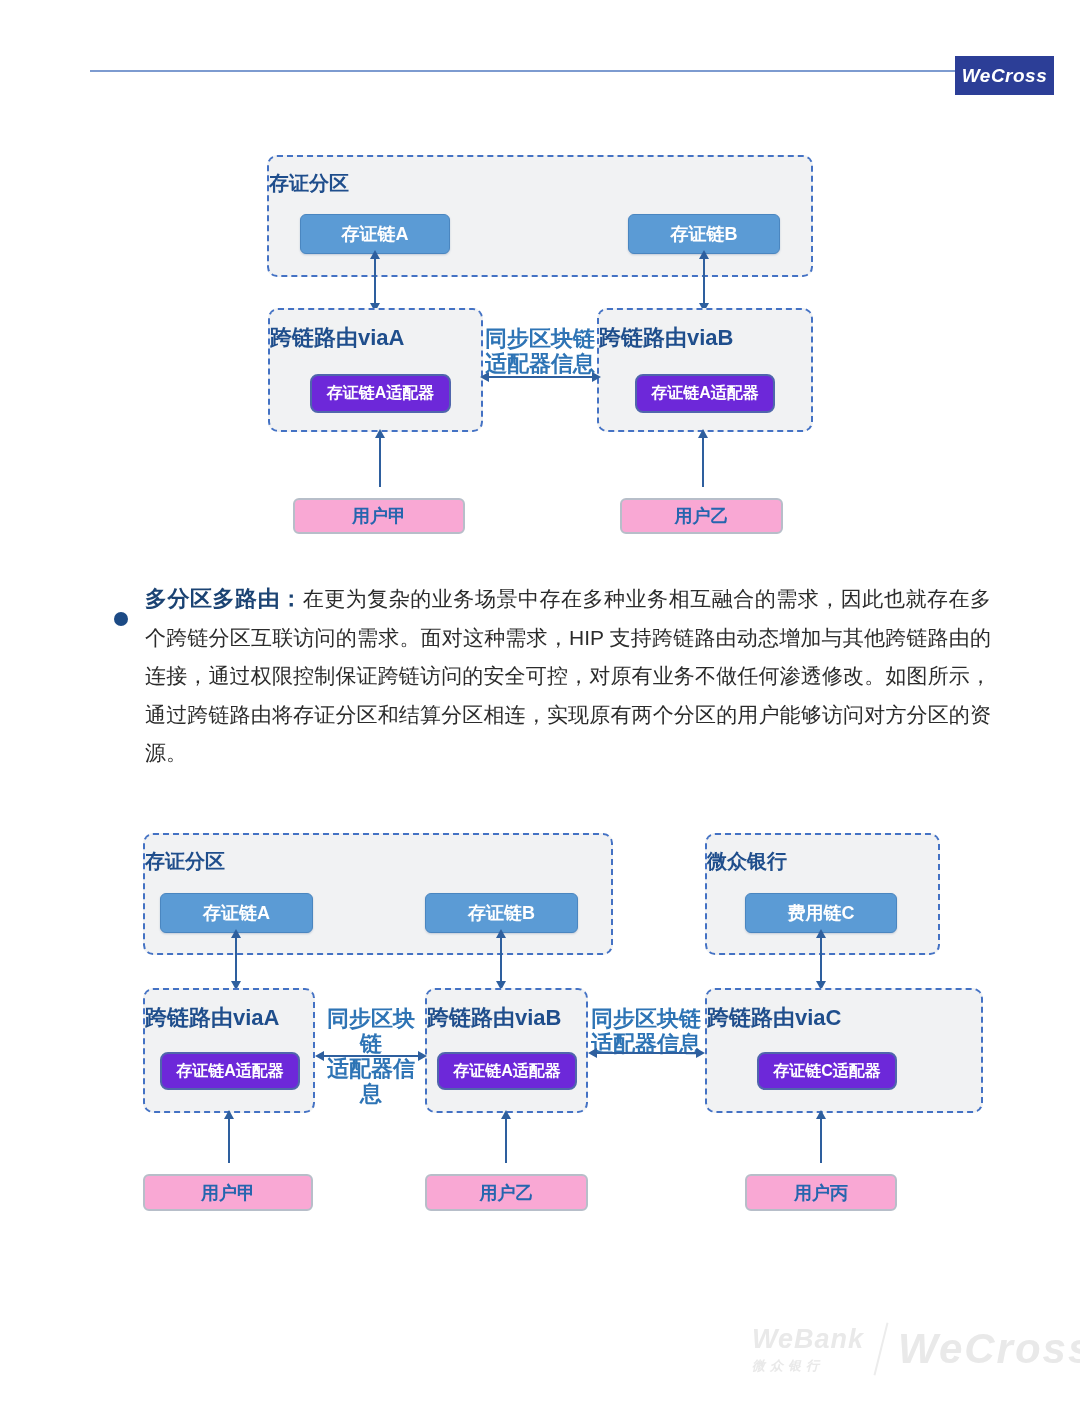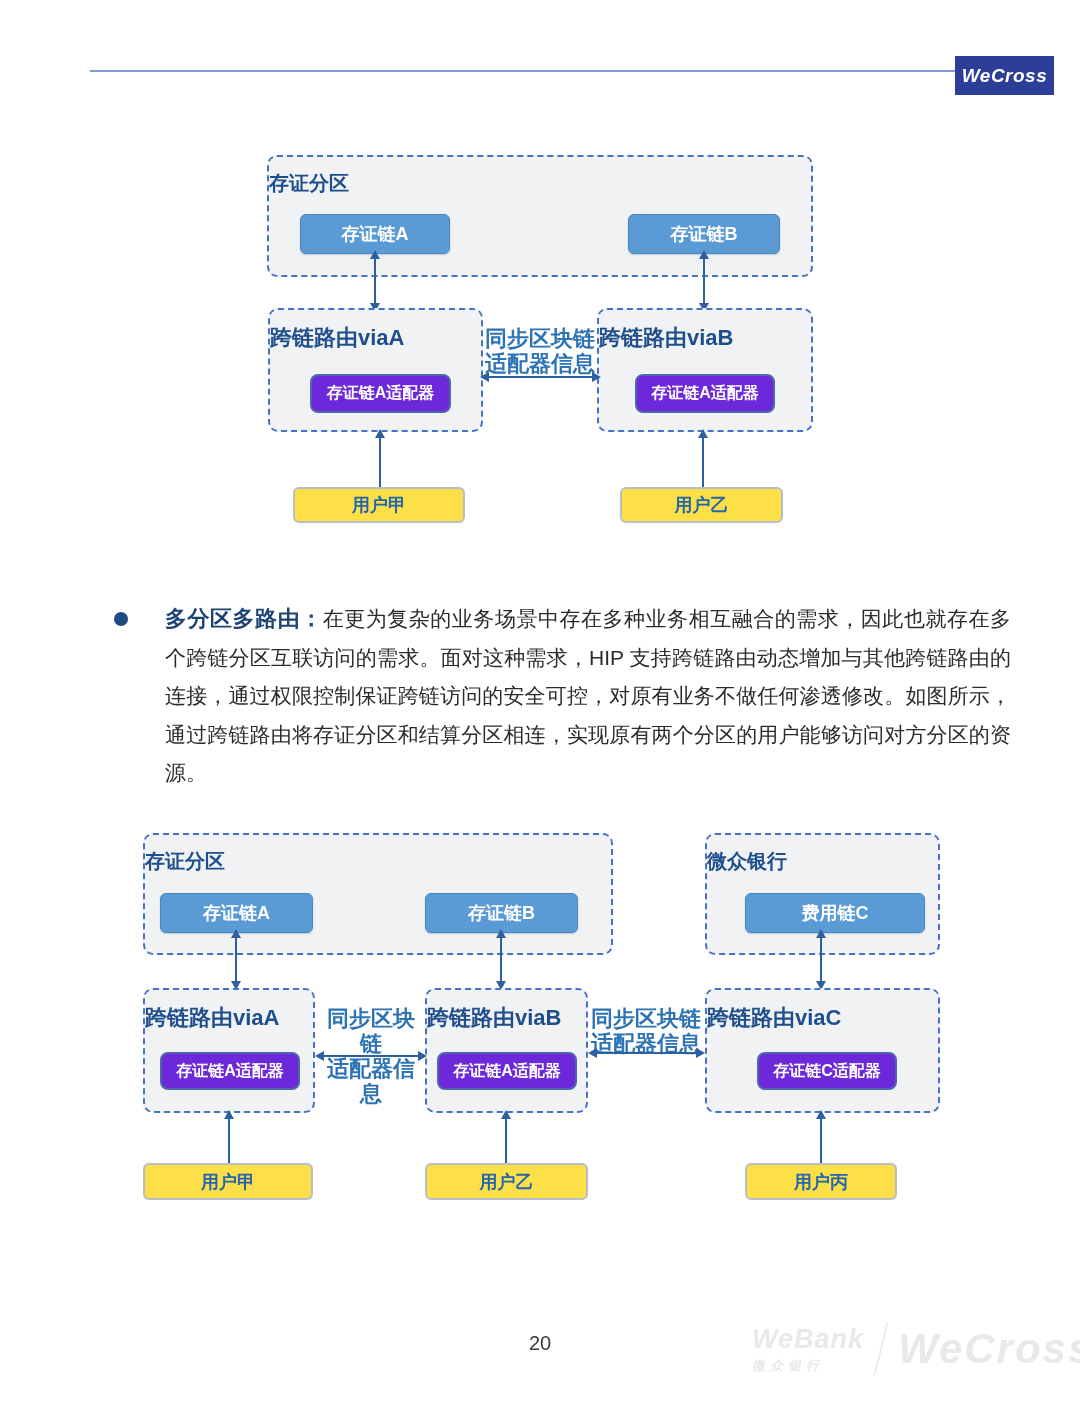--- a/index.html
+++ b/index.html
@@ -14,40 +14,40 @@
 
   
   .partition, .router { position:absolute; background:#f1f2f3; border:2px dashed #4472c4; border-radius:10px; }
   .partition-title, .router-title { text-align:left; color:#1f4e8c; font-weight:bold; font-size:20px; margin-top:13px; }
   .router-title { font-size:22px; }
   .chain { position:absolute; background:#5b9bd5; border:1px solid #4a86c0; border-radius:6px;
            color:#ffffff; font-weight:bold; font-size:18px; display:flex; align-items:center; justify-content:center;
            box-shadow:0 1px 2px rgba(60,90,140,.25); }
   .adapter { position:absolute; background:#6d28d9; border:2px solid #5066ac; border-radius:8px;
              color:#ffffff; font-weight:bold; font-size:16px; display:flex; align-items:center; justify-content:center; }
-  .user-box { position:absolute; background:#fde047; border:2px solid #b7bec9; border-radius:6px;
-              color:#2565ae; font-weight:bold; font-size:18px; display:flex; align-items:center; justify-content:center; }
+  .user-box { position:absolute; background:#f9a8d4; border:2px solid #b7bec9; border-radius:6px;
+              color:#2565ae; font-weight:bold; font-size:18px; display:flex; align-items:center; justify-content:center;margin-top:11px; }
   .sync-label { position:absolute; color:#2e74b5; font-weight:bold; font-size:22px; text-align:center; line-height:25px; }
 
   
   .varrow { position:absolute; width:2px; background:#2e5f9e; }
   .varrow.head-top::before { content:""; position:absolute; top:-8px; left:-4px; width:0; height:0;
       border-left:5px solid transparent; border-right:5px solid transparent; border-bottom:9px solid #2e5f9e; }
   .varrow.head-bottom::after { content:""; position:absolute; bottom:-8px; left:-4px; width:0; height:0;
       border-left:5px solid transparent; border-right:5px solid transparent; border-top:9px solid #2e5f9e; }
   .harrow { position:absolute; height:2px; background:#2e5f9e; }
   .harrow::before { content:""; position:absolute; left:-8px; top:-4px; width:0; height:0;
       border-top:5px solid transparent; border-bottom:5px solid transparent; border-right:9px solid #2e5f9e; }
   .harrow::after { content:""; position:absolute; right:-8px; top:-4px; width:0; height:0;
       border-top:5px solid transparent; border-bottom:5px solid transparent; border-left:9px solid #2e5f9e; }
 
   
   .bullet-dot { position:absolute; left:114px; top:612px; width:14px; height:14px; border-radius:50%; background:#1c4a85; }
-  .para { position:absolute; left:145px; top:600px; width:846px; font-size:21px; line-height:38.5px;
-          color:#2b2b2b; text-align:justify;margin-left:20px; }
+  .para { position:absolute; left:145px; top:580px; width:846px; font-size:21px; line-height:38.5px;
+          color:#2b2b2b; text-align:justify; }
   .para .heading { color:#1b4373; font-weight:bold; font-size:22px; }
 
   
   .page-number { position:absolute; left:0; top:1332px; width:100%; text-align:center; color:#3a3a3a; font-size:20px; }
   .watermark { position:absolute; left:752px; top:1322px; display:flex; align-items:center; gap:16px;
                color:#e9e9e9; font-style:italic; font-weight:bold; }
   .wm-webank-name { font-size:27px; letter-spacing:1px; }
   .wm-webank-cn { font-size:13px; letter-spacing:5px; margin-top:2px; }
   .wm-slash { width:2px; height:54px; background:#ececec; transform:rotate(14deg); }
   .wm-wecross { font-size:42px; letter-spacing:2px; }
@@ -100,37 +100,37 @@
 
   <div class="partition" style="left:143px; top:833px; width:470px; height:122px;">
     <div class="partition-title">存证分区</div>
   </div>
   <div class="chain" style="left:160px; top:893px; width:153px; height:40px;">存证链A</div>
   <div class="chain" style="left:425px; top:893px; width:153px; height:40px;">存证链B</div>
 
   <div class="partition" style="left:705px; top:833px; width:235px; height:122px;">
     <div class="partition-title">微众银行</div>
   </div>
-  <div class="chain" style="left:745px; top:893px; width:180px; height:40px;">费用链C</div>
+  <div class="chain" style="left:745px; top:893px; width:152px; height:40px;">费用链C</div>
 
   <div class="varrow head-top head-bottom" style="left:235px; top:937px; height:45px;"></div>
   <div class="varrow head-top head-bottom" style="left:500px; top:937px; height:45px;"></div>
   <div class="varrow head-top head-bottom" style="left:820px; top:937px; height:45px;"></div>
 
   <div class="router" style="left:143px; top:988px; width:172px; height:125px;">
     <div class="router-title">跨链路由viaA</div>
   </div>
   <div class="adapter" style="left:160px; top:1052px; width:140px; height:38px;">存证链A适配器</div>
 
   <div class="router" style="left:425px; top:988px; width:163px; height:125px;">
     <div class="router-title">跨链路由viaB</div>
   </div>
   <div class="adapter" style="left:437px; top:1052px; width:140px; height:38px;">存证链A适配器</div>
 
-  <div class="router" style="left:705px; top:988px; width:235px; height:125px;">
+  <div class="router" style="left:705px; top:988px; width:278px; height:125px;">
     <div class="router-title">跨链路由viaC</div>
   </div>
   <div class="adapter" style="left:757px; top:1052px; width:140px; height:38px;">存证链C适配器</div>
 
   <div class="sync-label" style="left:317px; top:1006px; width:108px;">
     <div>同步区块链</div>
     <div>适配器信息</div>
   </div>
   <div class="harrow" style="left:323px; top:1055px; width:96px;"></div>
 
@@ -141,21 +141,20 @@
   <div class="harrow" style="left:596px; top:1052px; width:101px;"></div>
 
   <div class="varrow head-top" style="left:228px; top:1118px; height:45px;"></div>
   <div class="varrow head-top" style="left:505px; top:1118px; height:45px;"></div>
   <div class="varrow head-top" style="left:820px; top:1118px; height:45px;"></div>
 
   <div class="user-box" style="left:143px; top:1163px; width:170px; height:37px;">用户甲</div>
   <div class="user-box" style="left:425px; top:1163px; width:163px; height:37px;">用户乙</div>
   <div class="user-box" style="left:745px; top:1163px; width:152px; height:37px;">用户丙</div>
 
-  <div class="page-number">20</div>
   <div class="watermark">
     <div>
       <div class="wm-webank-name">WeBank</div>
       <div class="wm-webank-cn">微众银行</div>
     </div>
     <div class="wm-slash"></div>
     <div class="wm-wecross">WeCross</div>
   </div>
 
 </div>

